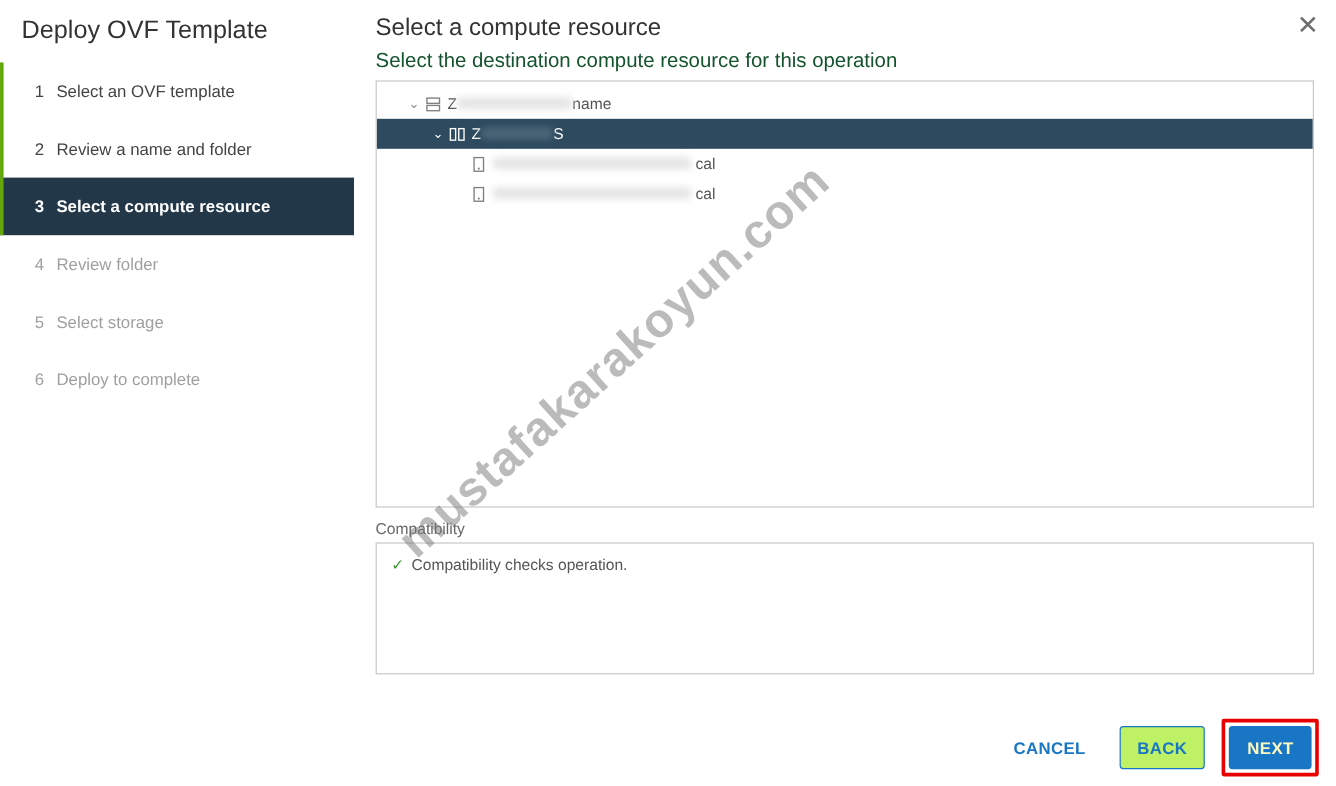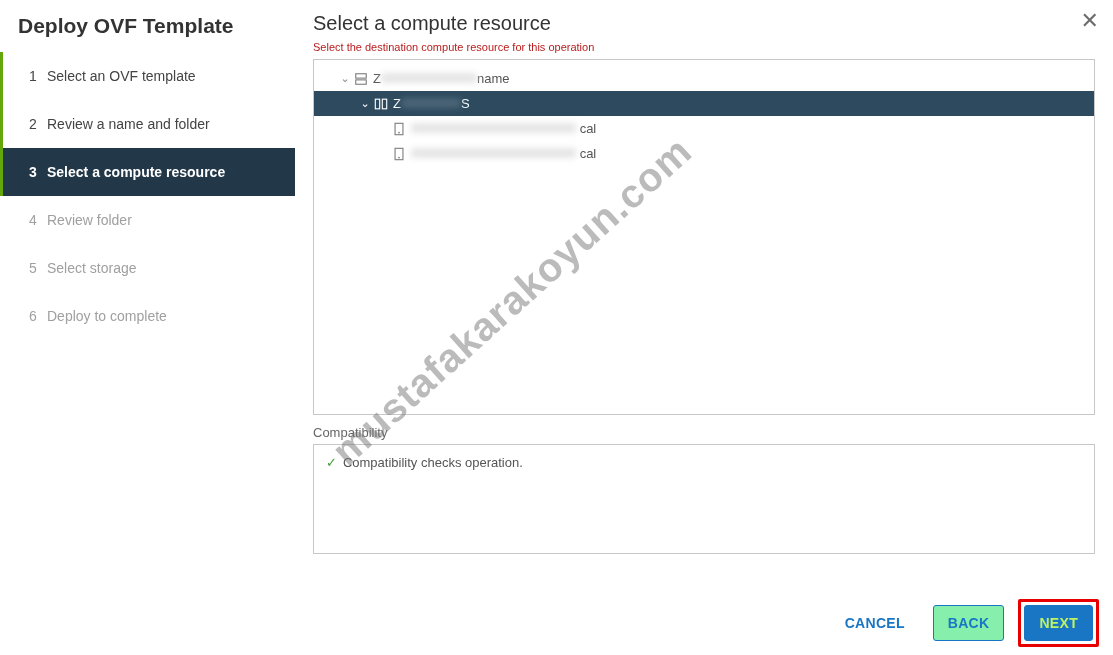--- a/index.html
+++ b/index.html
@@ -20,21 +20,21 @@
 
     
     .sidebar {
       width: 295px;
       flex: 0 0 295px;
       padding: 14px 0 0 0;
       background: #fff;
     }
     .sidebar-title {
       font-size: 21px;
-      font-weight: 700;
+      font-weight: 400;
       color: #333;
       padding: 0 0 14px 18px;
     }
     .step {
       display: flex;
       align-items: center;
       height: 48px;
       padding-left: 26px;
       font-size: 14px;
       color: #444;
@@ -75,22 +75,22 @@
       top: 10px;
       right: 14px;
       font-size: 22px;
       color: #6d6d6d;
       background: none;
       border: none;
       cursor: pointer;
       line-height: 1;
     }
     .instruction {
-      font-size: 11px;
-      color: #b91c1c;
+      font-size: 17px;
+      color: #14532d;
       margin-bottom: 6px;
     }
 
     .tree-box {
       border: 1px solid #c7c7c7;
       height: 356px;
       overflow: auto;
       background: #fff;
       padding: 6px 0 0 0;
     }
@@ -171,28 +171,28 @@
       display: inline-flex;
       align-items: center;
       justify-content: center;
     }
     .btn-link {
       background: none;
       border: none;
       color: #1976c4;
     }
     .btn-outline {
-      background: #86efac;
+      background: #bef264;
       border: 1px solid #1976c4;
       color: #1976c4;
     }
     .btn-primary {
       background: #1976c4;
       border: 1px solid #1976c4;
-      color: #bef264;
+      color: #fef9c3;
     }
     .next-highlight {
       padding: 3px;
       border: 3px solid #e80000;
       border-radius: 2px;
     }
 
     .watermark {
       position: absolute;
       left: 46%;

